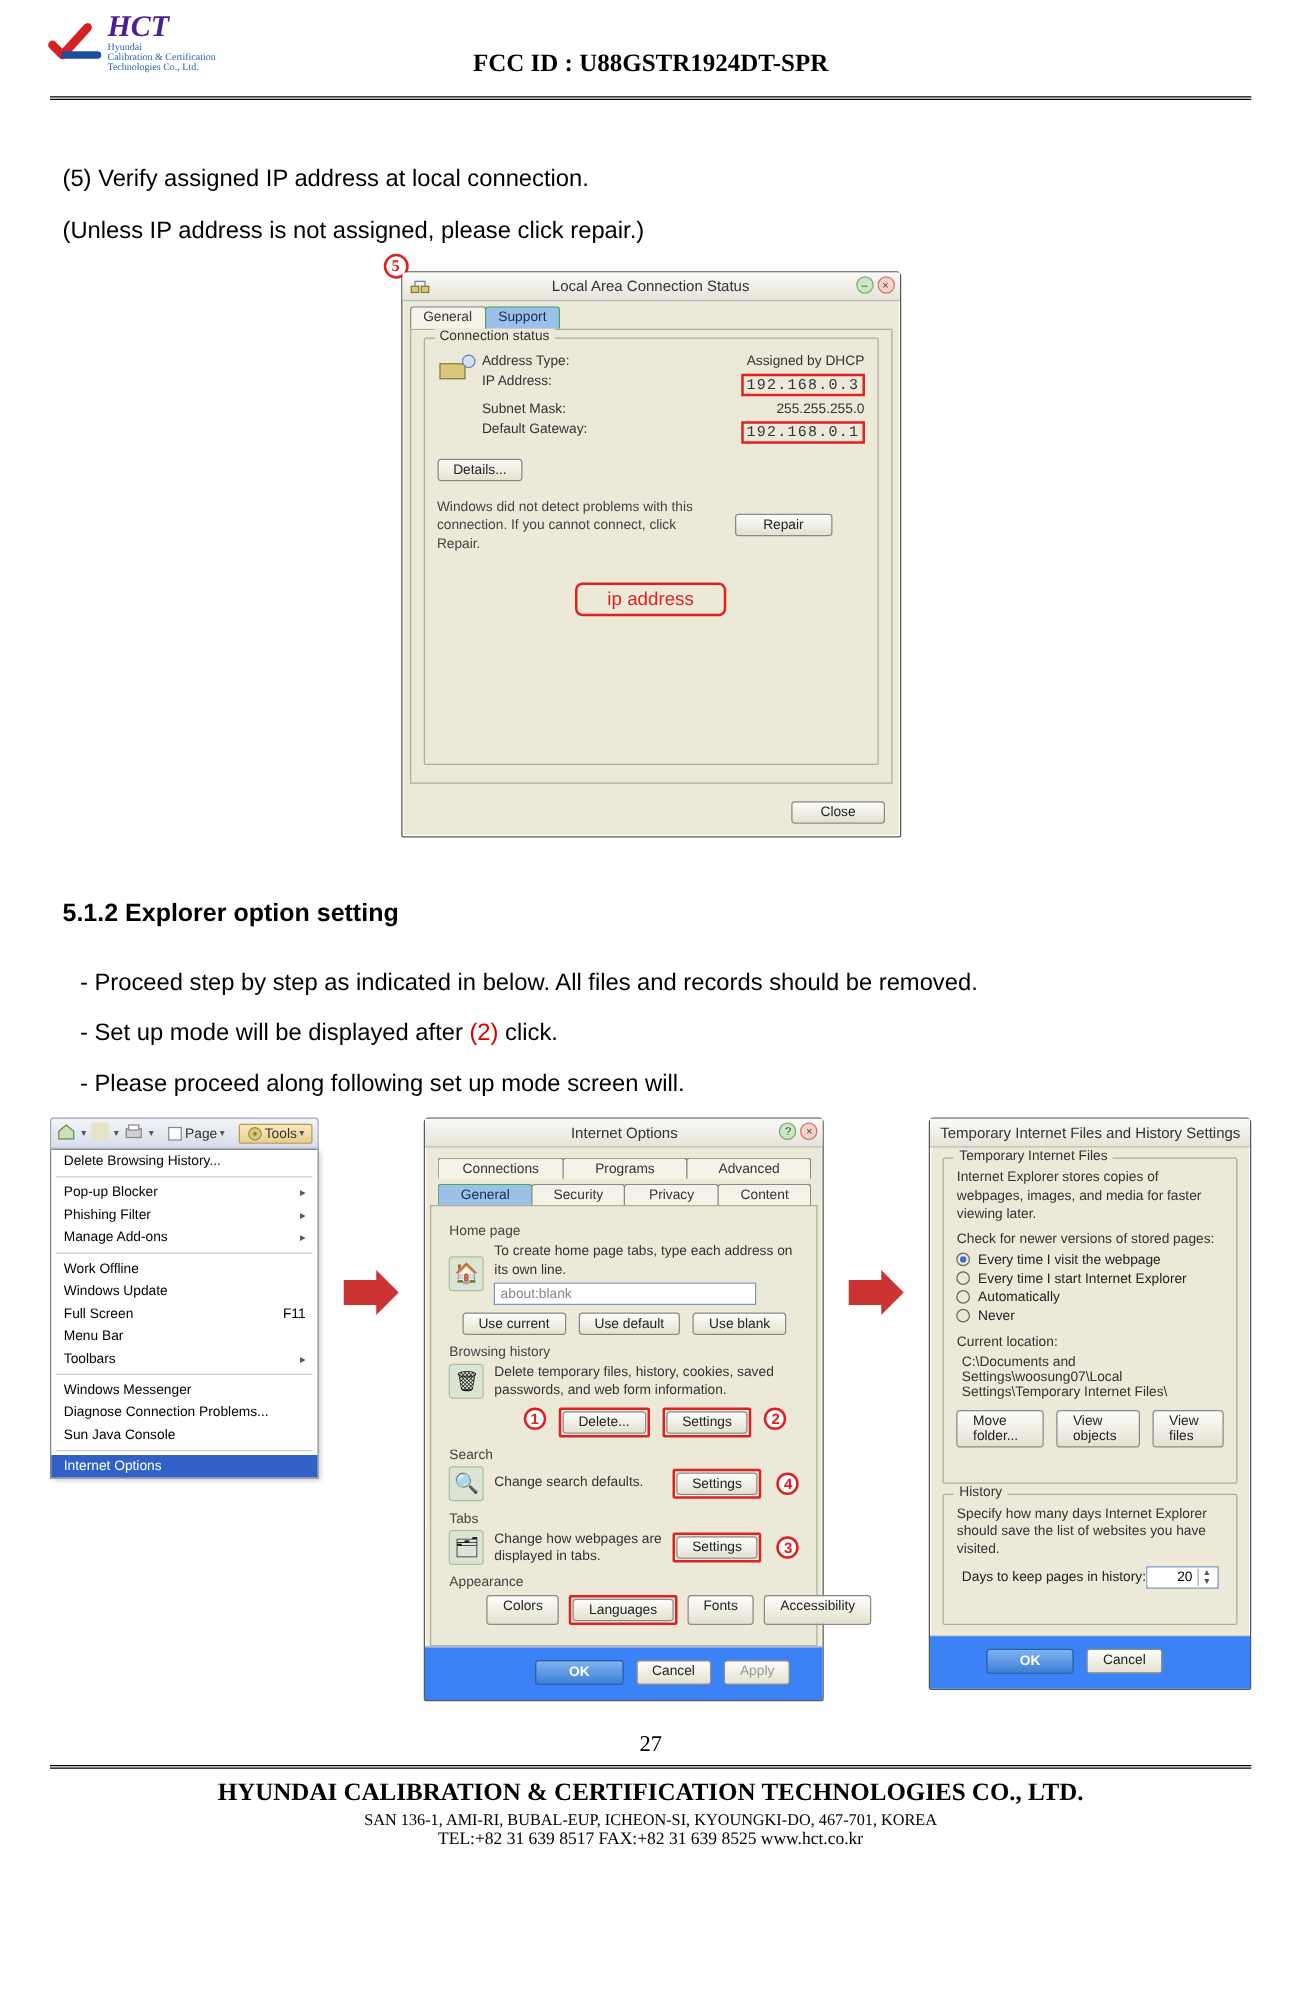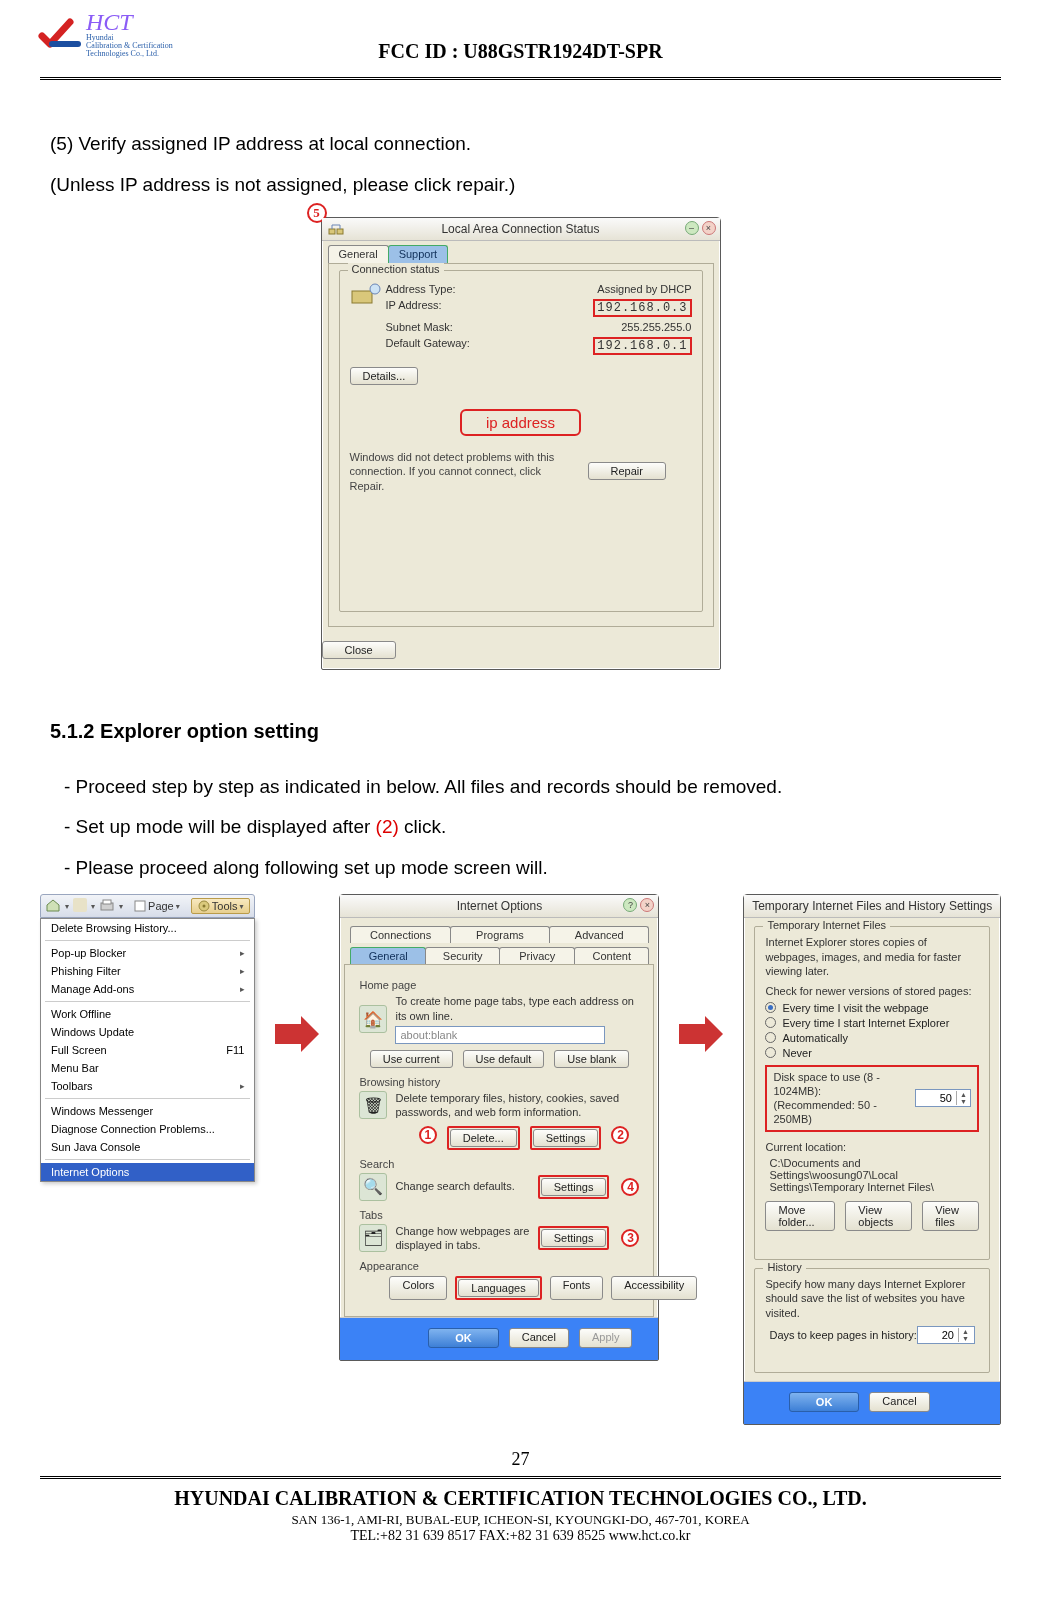--- a/index.html
+++ b/index.html
@@ -14,21 +14,21 @@
     display: flex;
     align-items: center;
     gap: 6px;
     margin-bottom: 2px;
   }
   .logo-checkmark {
     width: 40px; height: 32px; position: relative;
   }
   .logo-checkmark svg { width: 40px; height: 32px; }
   .logo-text-block { display:flex; flex-direction:column; line-height:1; }
-  .logo-hct { font-weight: normal; color: #8b5cf6; font-size: 24px; font-style: italic; }
+  .logo-hct { font-weight: bold; color: #4c1d95; font-size: 24px; font-style: italic; }
   .logo-sub { font-size: 8px; color: #2a5faa; }
   .fcc-header { text-align: center; font-weight: bold; font-size: 20px; margin-top: -20px; margin-bottom: 14px; }
   .double-rule { border: none; border-top: 3px double #000; margin-bottom: 50px; }
   .body-text {
     font-family: Arial, Verdana, sans-serif;
     font-size: 19px;
     padding: 0 10px;
   }
   .body-text p { margin-bottom: 12px; line-height: 1.5; }
   .section-title { font-weight: bold; margin: 50px 0 30px 0; font-size: 20px; }
@@ -76,21 +76,21 @@
   .kv .k { width:130px; }
   .kv .v { flex:1; text-align:right; }
   .red-box { border:2px solid #d22; padding:0 2px; display:inline-block; font-family: "Courier New", monospace; font-size:12px; letter-spacing:1px;}
   .small-note { font-size:11px; color:#444; width:220px; padding-right:10px; line-height:1.3;}
   .btn {
     display:inline-block; padding:2px 12px; background:linear-gradient(#fdfdfb,#e4e1d0);
     border:1px solid #8a8a8a; border-radius:3px; font-size:11px; color:#222; cursor:default;
   }
   .btn.wide { padding:2px 22px;}
   .btn.blue { background:linear-gradient(#7fb3ef,#3d7fd6); color:#fff; border-color:#2a5faa; font-weight:bold; padding:3px 26px;}
-  .right-row { display:flex; justify-content:flex-start; gap:8px; padding:8px 12px 10px 0;}
+  .right-row { display:flex; justify-content:flex-end; gap:8px; padding:8px 12px 10px 0;}
   .ip-label-box {
     border:2px solid #d22; border-radius:6px; padding:3px 24px; display:inline-block;
     color:#d22; font-size:15px; font-family: Arial,sans-serif; margin-top:6px;
   }
   
   .callout5 { position:absolute; left:-14px; top:-14px; width:25px; height:25px; }
   .circ-num {
     width:20px; height:20px; border:2px solid #d22; border-radius:50%; display:inline-flex;
     align-items:center; justify-content:center; color:#d22; font-weight:bold; font-size:13px;
     background:#fff;
@@ -225,26 +225,26 @@
                   <span class="k">Subnet Mask:</span>
                   <span class="v">255.255.255.0</span>
                 </div>
               <div class="kv">
                   <span class="k">Default Gateway:</span>
                   <span class="v"><span class="red-box">192.168.0.1</span></span>
                 </div>
             </div>
           </div>
           <div style="margin-top:8px;"><span class="btn">Details...</span></div>
-          <div style="text-align:center; margin-top:18px;">
-            <span class="ip-label-box">ip address</span>
-          </div>
           <div style="display:flex; align-items:center; gap:18px; margin-top:14px;">
             <div class="small-note">Windows did not detect problems with this connection. If you cannot connect, click Repair.</div>
             <span class="btn wide">Repair</span>
+          </div>
+          <div style="text-align:center; margin-top:18px;">
+            <span class="ip-label-box">ip address</span>
           </div>
           <div style="height:90px;"></div>
         </div>
       </div>
       <div class="right-row">
         <span class="btn wide">Close</span>
       </div>
     </div>
   </div>
 </div>
@@ -466,33 +466,20 @@
         </div>
       <div class="radio">
           <span class="rad"></span>
           <span>Automatically</span>
         </div>
       <div class="radio">
           <span class="rad"></span>
           <span>Never</span>
         </div>
 
-      <div class="disk-redbox" style="margin-top:6px;">
-        <div>
-          <div class="io-text">Disk space to use (8 - 1024MB):</div>
-          <div class="io-text">(Recommended: 50 - 250MB)</div>
-        </div>
-        <div class="spin">
-          <input value="50" style="">
-          <div class="arrows">
-              <div>▲</div>
-              <div>▼</div>
-            </div>
-        </div>
-      </div>
 
       <div class="io-text" style="margin-top:8px;">Current location:</div>
       <div class="loc-text">C:\Documents and Settings\woosung07\Local Settings\Temporary Internet Files\</div>
       <div class="three-btn-row">
         <span class="btn">Move folder...</span>
         <span class="btn">View objects</span>
         <span class="btn">View files</span>
       </div>
     </div>
     <div class="group">

